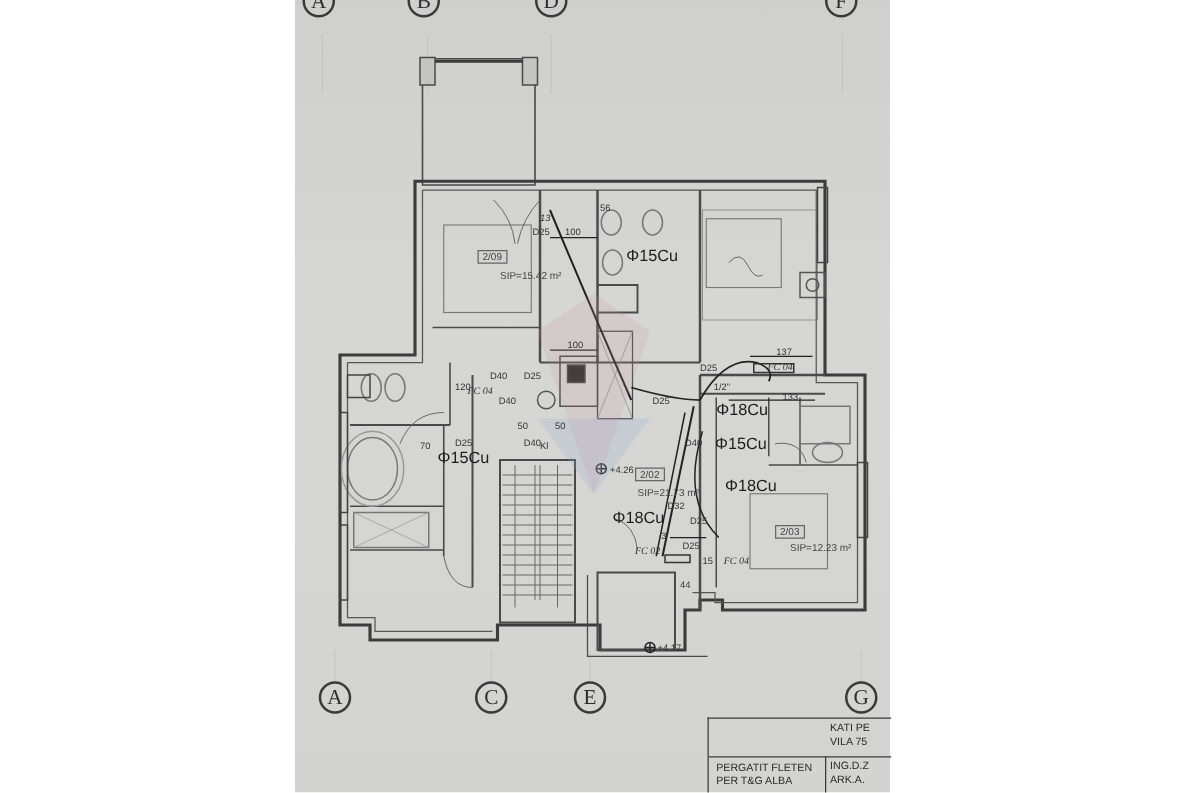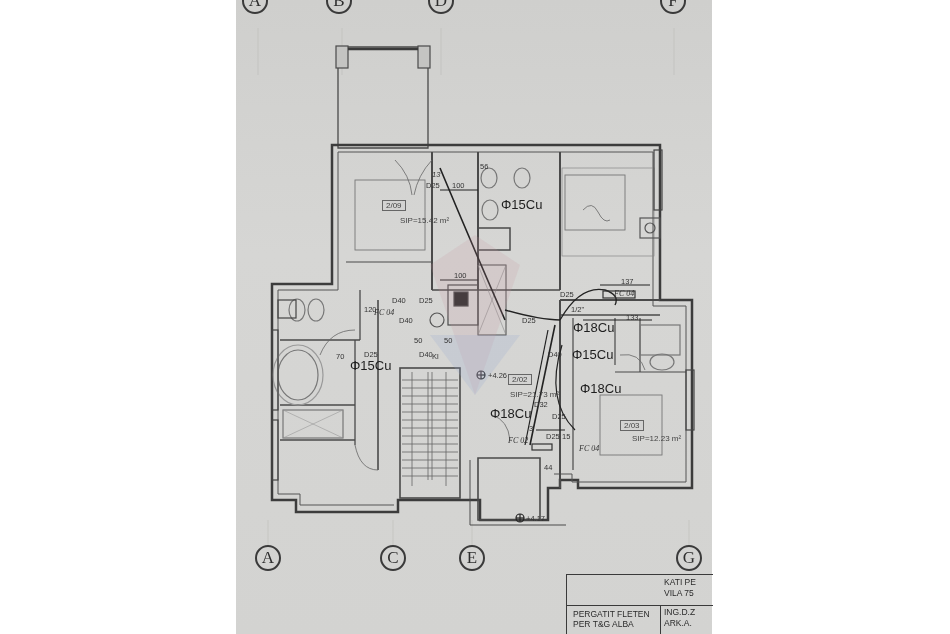--- a/index.html
+++ b/index.html
@@ -194,21 +194,21 @@
   <div class="lbl pipe" style="left:344px;top:381px;">Φ18Cu</div>
   <div class="lbl pipe" style="left:254px;top:406px;">Φ18Cu</div>
 
   <div class="lbl small" style="left:196px;top:170px;font-style:italic;">13</div>
   <div class="lbl small" style="left:216px;top:181px;">100</div>
   <div class="lbl small" style="left:218px;top:271px;">100</div>
   <div class="lbl small" style="left:385px;top:277px;">137</div>
   <div class="lbl small" style="left:390px;top:313px;">133</div>
   <div class="lbl small" style="left:308px;top:422px;margin-top:41px;">44</div>
   <div class="lbl small" style="left:293px;top:424px;">3</div>
-  <div class="lbl small" style="left:326px;top:432px;">15</div>
+  <div class="lbl small" style="left:326px;top:444px;">15</div>
   <div class="lbl small" style="left:128px;top:305px;">120</div>
   <div class="lbl small" style="left:100px;top:352px;text-align:right;">70</div>
   <div class="lbl small" style="left:178px;top:336px;">50</div>
   <div class="lbl small" style="left:208px;top:336px;">50</div>
   <div class="lbl small" style="left:244px;top:162px;">56</div>
   <div class="lbl small" style="left:335px;top:305px;">1/2"</div>
 
   <div class="lbl small" style="left:190px;top:181px;">D25</div>
   <div class="lbl small" style="left:183px;top:296px;">D25</div>
   <div class="lbl small" style="left:286px;top:316px;">D25</div>

